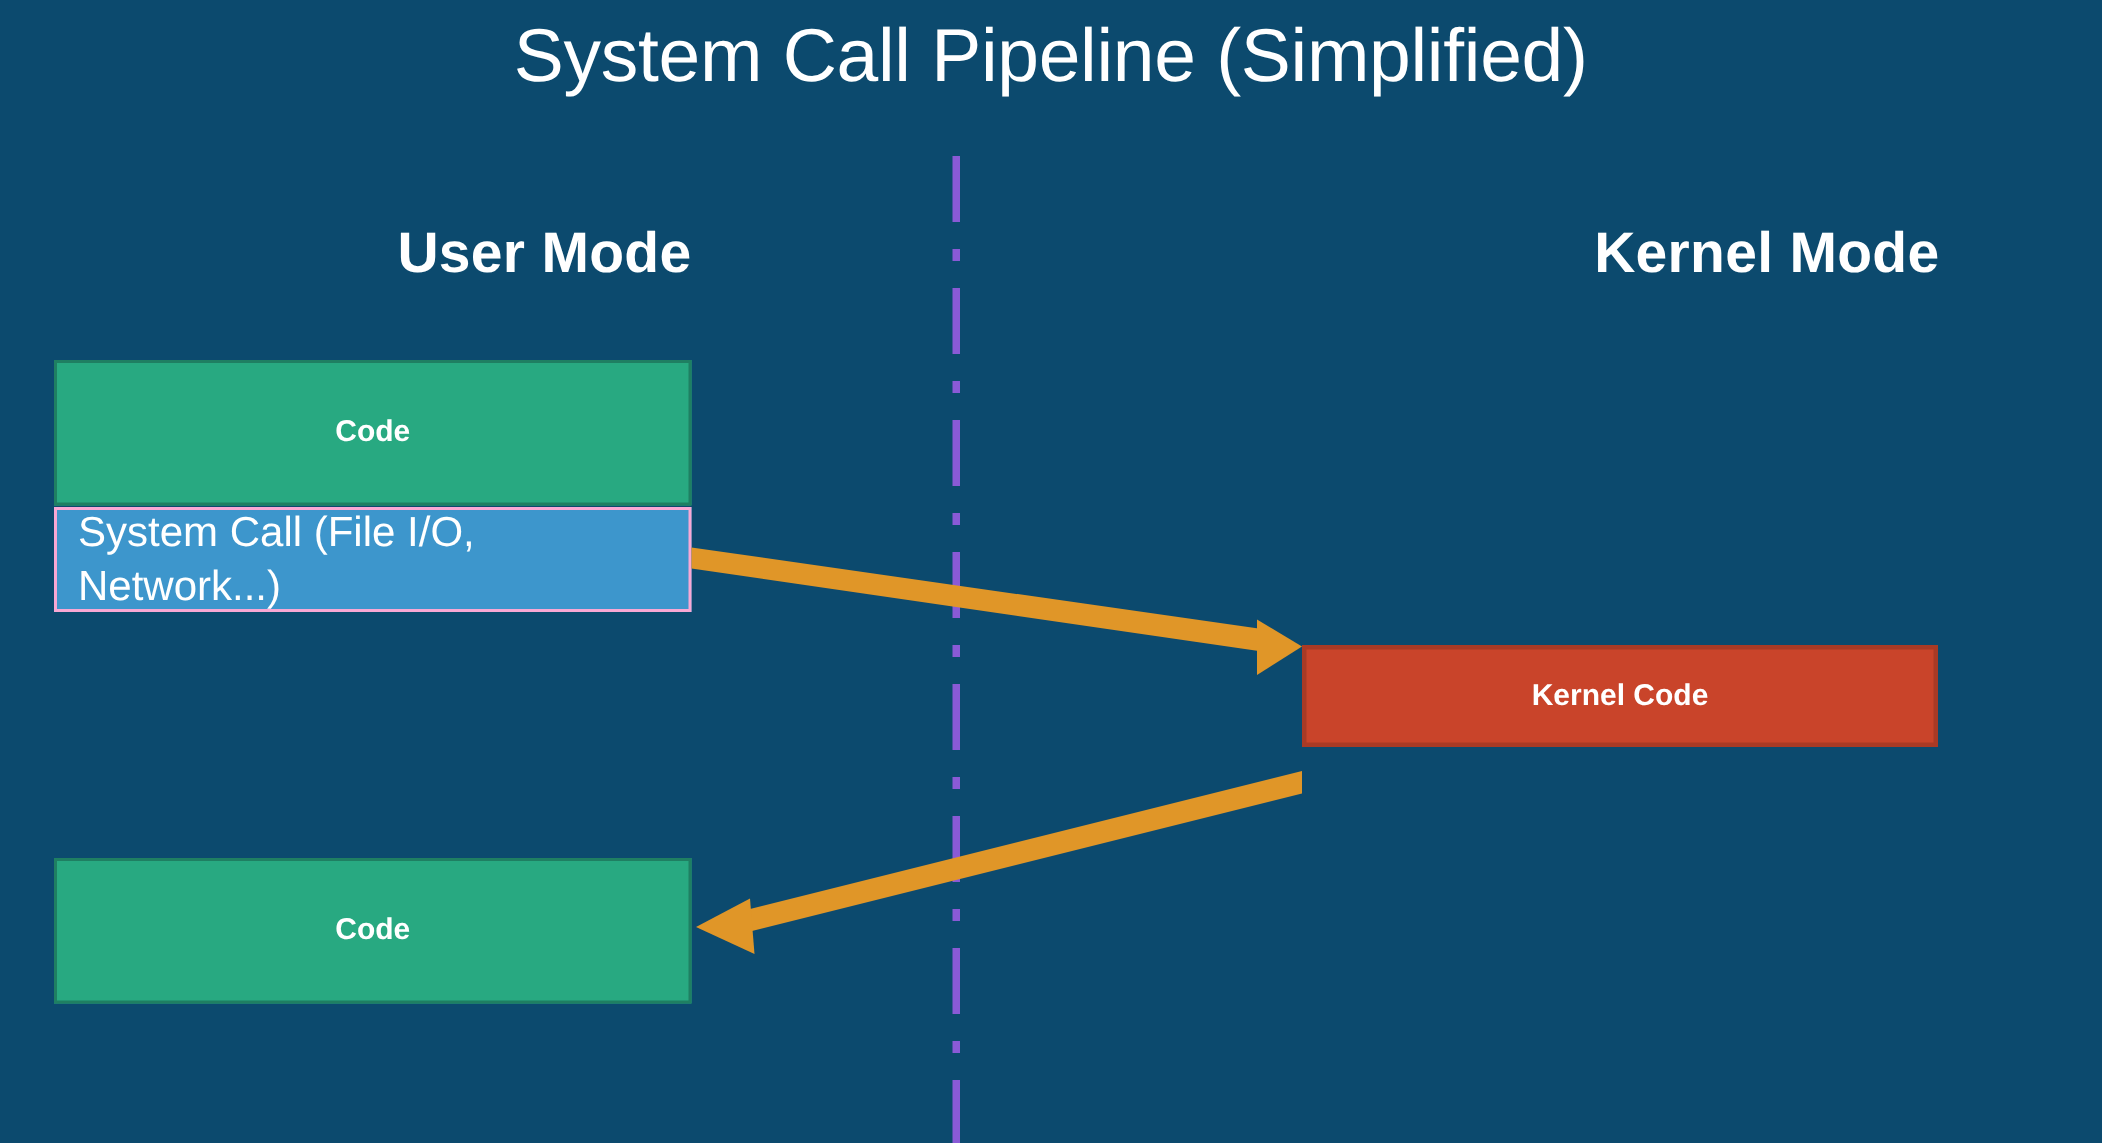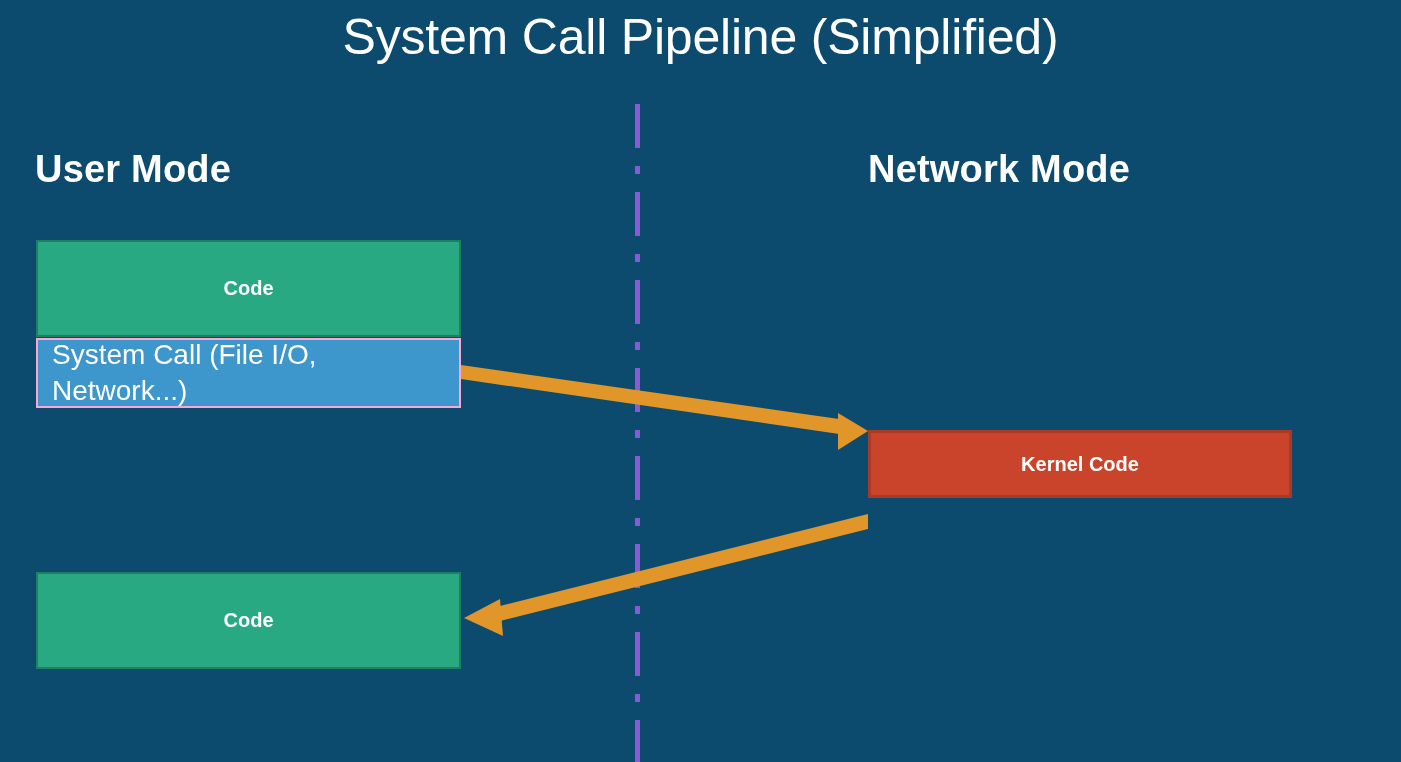--- a/index.html
+++ b/index.html
@@ -32,21 +32,21 @@
     white-space: nowrap;
   }
 
   
   .mode-header {
     position: absolute;
     color: #ffffff;
     font-size: 38px;
     font-weight: 700;
     letter-spacing: 0.2px;
-    text-align: left;
+    text-align: right;
     white-space: nowrap;
   }
   #user-mode-header  { left: 35px;  top: 148px; width: 426px; }
   #kernel-mode-header{ left: 868px; top: 148px; width: 425px; }
 
   
   #divider {
     position: absolute;
     left: 635px;
     top: 104px;
@@ -113,21 +113,21 @@
 </style>
 </head>
 <body>
 
 <div id="slide">
 
   <div id="title">System Call Pipeline (Simplified)</div>
 
   <div id="user-mode-header" class="mode-header">User Mode</div>
 
-  <div id="kernel-mode-header" class="mode-header">Network Mode</div>
+  <div id="kernel-mode-header" class="mode-header">Kernel Mode</div>
 
   <div id="divider"></div>
 
   <div id="code-box-top" class="box">
     <span>Code</span>
   </div>
 
   <div id="syscall-box" class="box">
     <span>System Call (File I/O, Network...)</span>
   </div>

